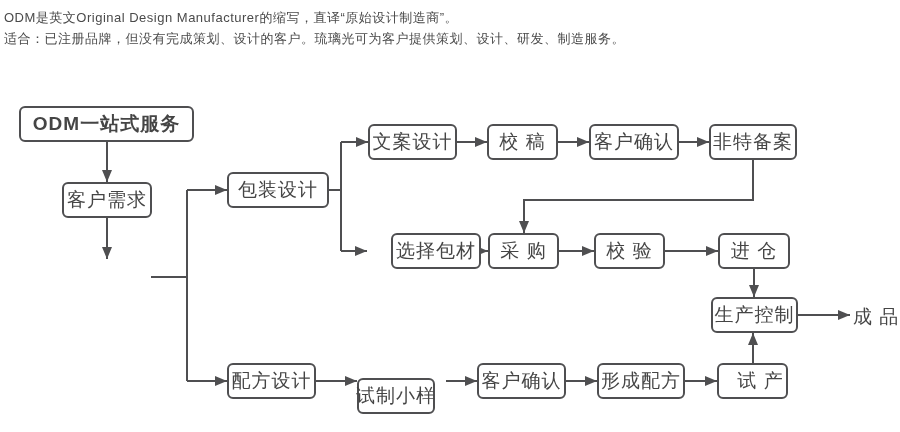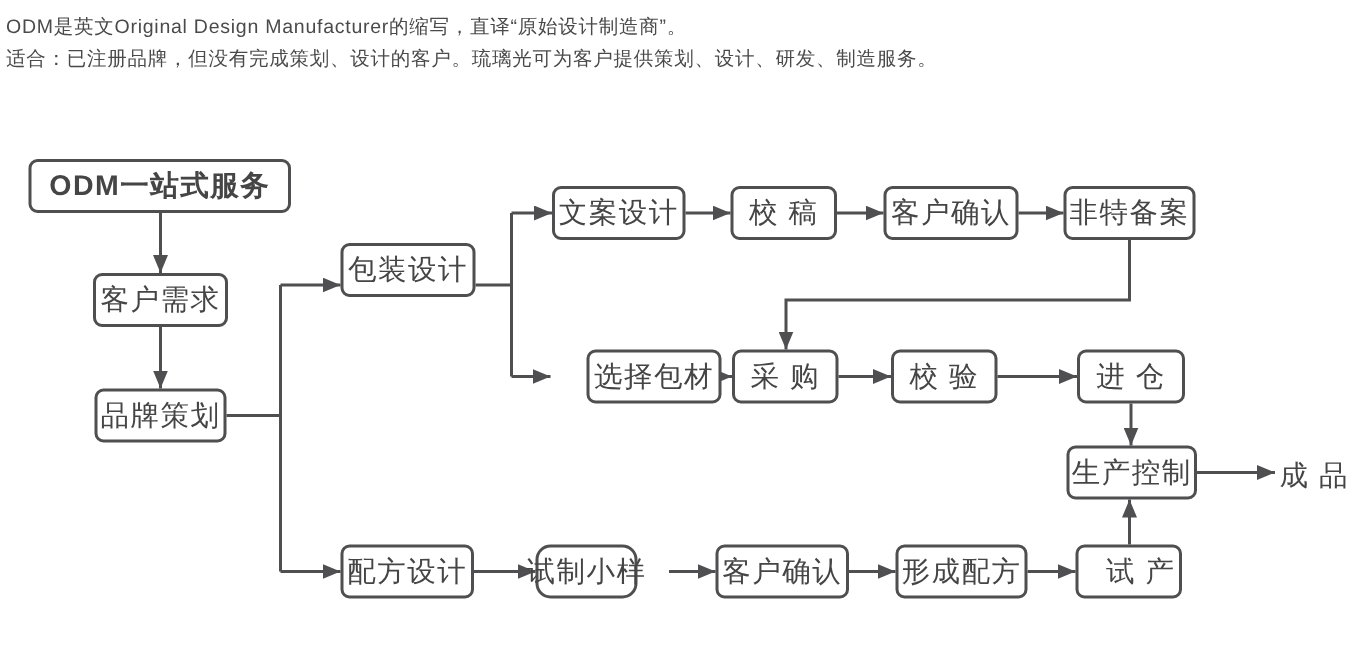--- a/index.html
+++ b/index.html
@@ -92,23 +92,22 @@
       <path d="M446,381 L477,381" marker-end="url(#ah)"></path>
       <path d="M566,381 L597,381" marker-end="url(#ah)"></path>
       <path d="M685,381 L717,381" marker-end="url(#ah)"></path>
     </g>
   </svg>
 
   <div class="node" style="left:19px; top:106px; width:175px;font-weight:bold;">ODM一站式服务</div>
 
   <div class="node" style="left:62px; top:182px; width:90px;">客户需求</div>
 
-  <div class="node" style="left:63px; top:259px; width:88px;">品牌策划</div>
 
-  <div class="node" style="left:227px; top:162px; width:90px;">包装设计</div>
+  <div class="node" style="left:227px; top:172px; width:102px;">包装设计</div>
 
   <div class="node" style="left:368px; top:124px; width:89px;">文案设计</div>
 
   <div class="node" style="left:487px; top:124px; width:71px;">校 稿</div>
 
   <div class="node" style="left:589px; top:124px; width:90px;">客户确认</div>
 
   <div class="node" style="left:709px; top:124px; width:88px;">非特备案</div>
 
   <div class="node" style="left:367px; top:233px; width:90px;margin-left:24px;">选择包材</div>
@@ -116,21 +115,21 @@
   <div class="node" style="left:488px; top:233px; width:71px;">采 购</div>
 
   <div class="node" style="left:594px; top:233px; width:71px;">校 验</div>
 
   <div class="node" style="left:718px; top:233px; width:72px;">进 仓</div>
 
   <div class="node" style="left:711px; top:297px; width:87px;">生产控制</div>
 
   <div class="node" style="left:227px; top:363px; width:89px;">配方设计</div>
 
-  <div class="node" style="left:357px; top:363px; width:68px;border-radius:10px;">试制小样</div>
+  <div class="node" style="left:357px; top:378px; width:78px;">试制小样</div>
 
   <div class="node" style="left:477px; top:363px; width:89px;">客户确认</div>
 
   <div class="node" style="left:597px; top:363px; width:88px;">形成配方</div>
 
   <div class="node" style="left:717px; top:363px; width:71px;padding-left:16px;">试 产</div>
 
   <div class="flow-label" style="left:853px; top:304px;">成 品</div>
 
 </div>

